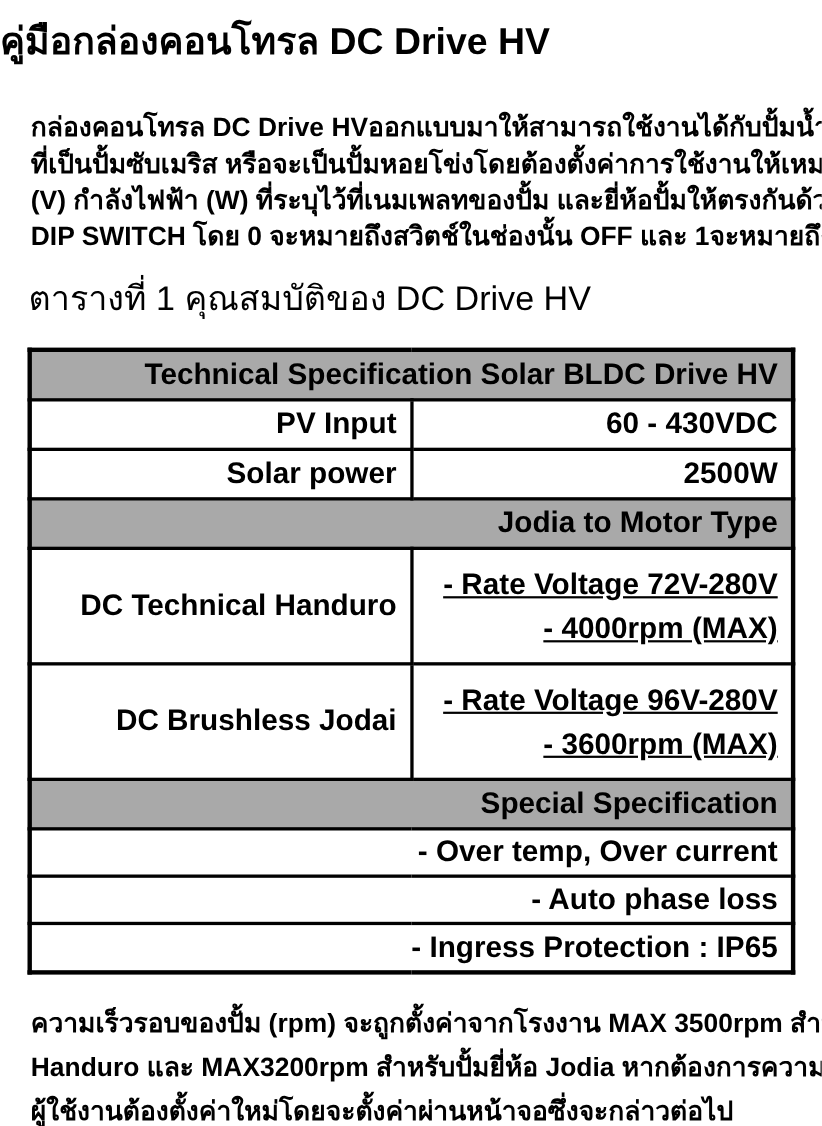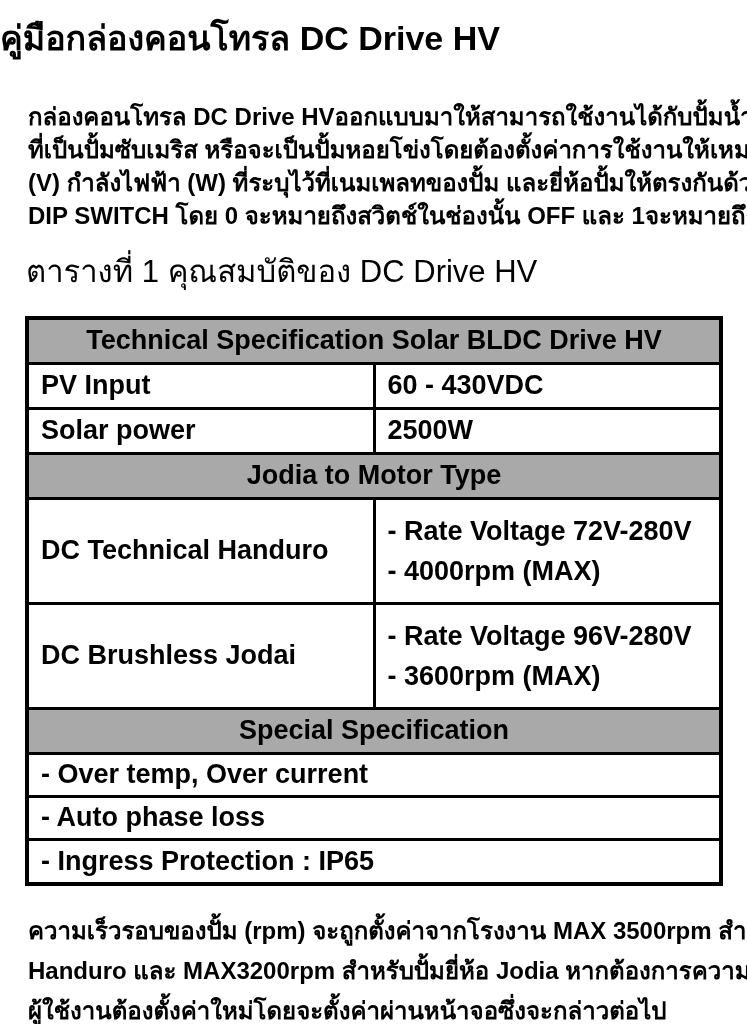--- a/index.html
+++ b/index.html
@@ -41,35 +41,36 @@
     border-collapse: collapse;
     border: 4px solid #000000;
     table-layout: fixed;
   }
   table.spec td {
     border: 3px solid #000000;
     font-size: 27px;
     font-weight: 700;
     padding: 2px 12px;
     vertical-align: middle;
+    text-align: right;
   }
   td.section-header {
     background: #a9a9a9;
     text-align: center;
     font-size: 28px;
     height: 45px;
     padding: 2px 6px;
   }
   tr.h45 { height: 45px; }
   tr.h105 { height: 105px; }
   tr.h43 { height: 43px; }
   td.top { vertical-align: top; padding-top: 8px; }
   td.col-left  { width: 50.5%; }
   td.col-right { width: 49.5%; }
-  .val-lines div { line-height: 40px; }
+  .val-lines div { line-height: 40px; text-decoration: underline; }
   td.full { padding-left: 10px; }
 
   .footnote {
     margin: 25px 20px 0 28px;
     font-size: 24px;
     font-weight: 600;
     line-height: 40px;
   }
   .footnote .line { white-space: nowrap; }
 </style>

